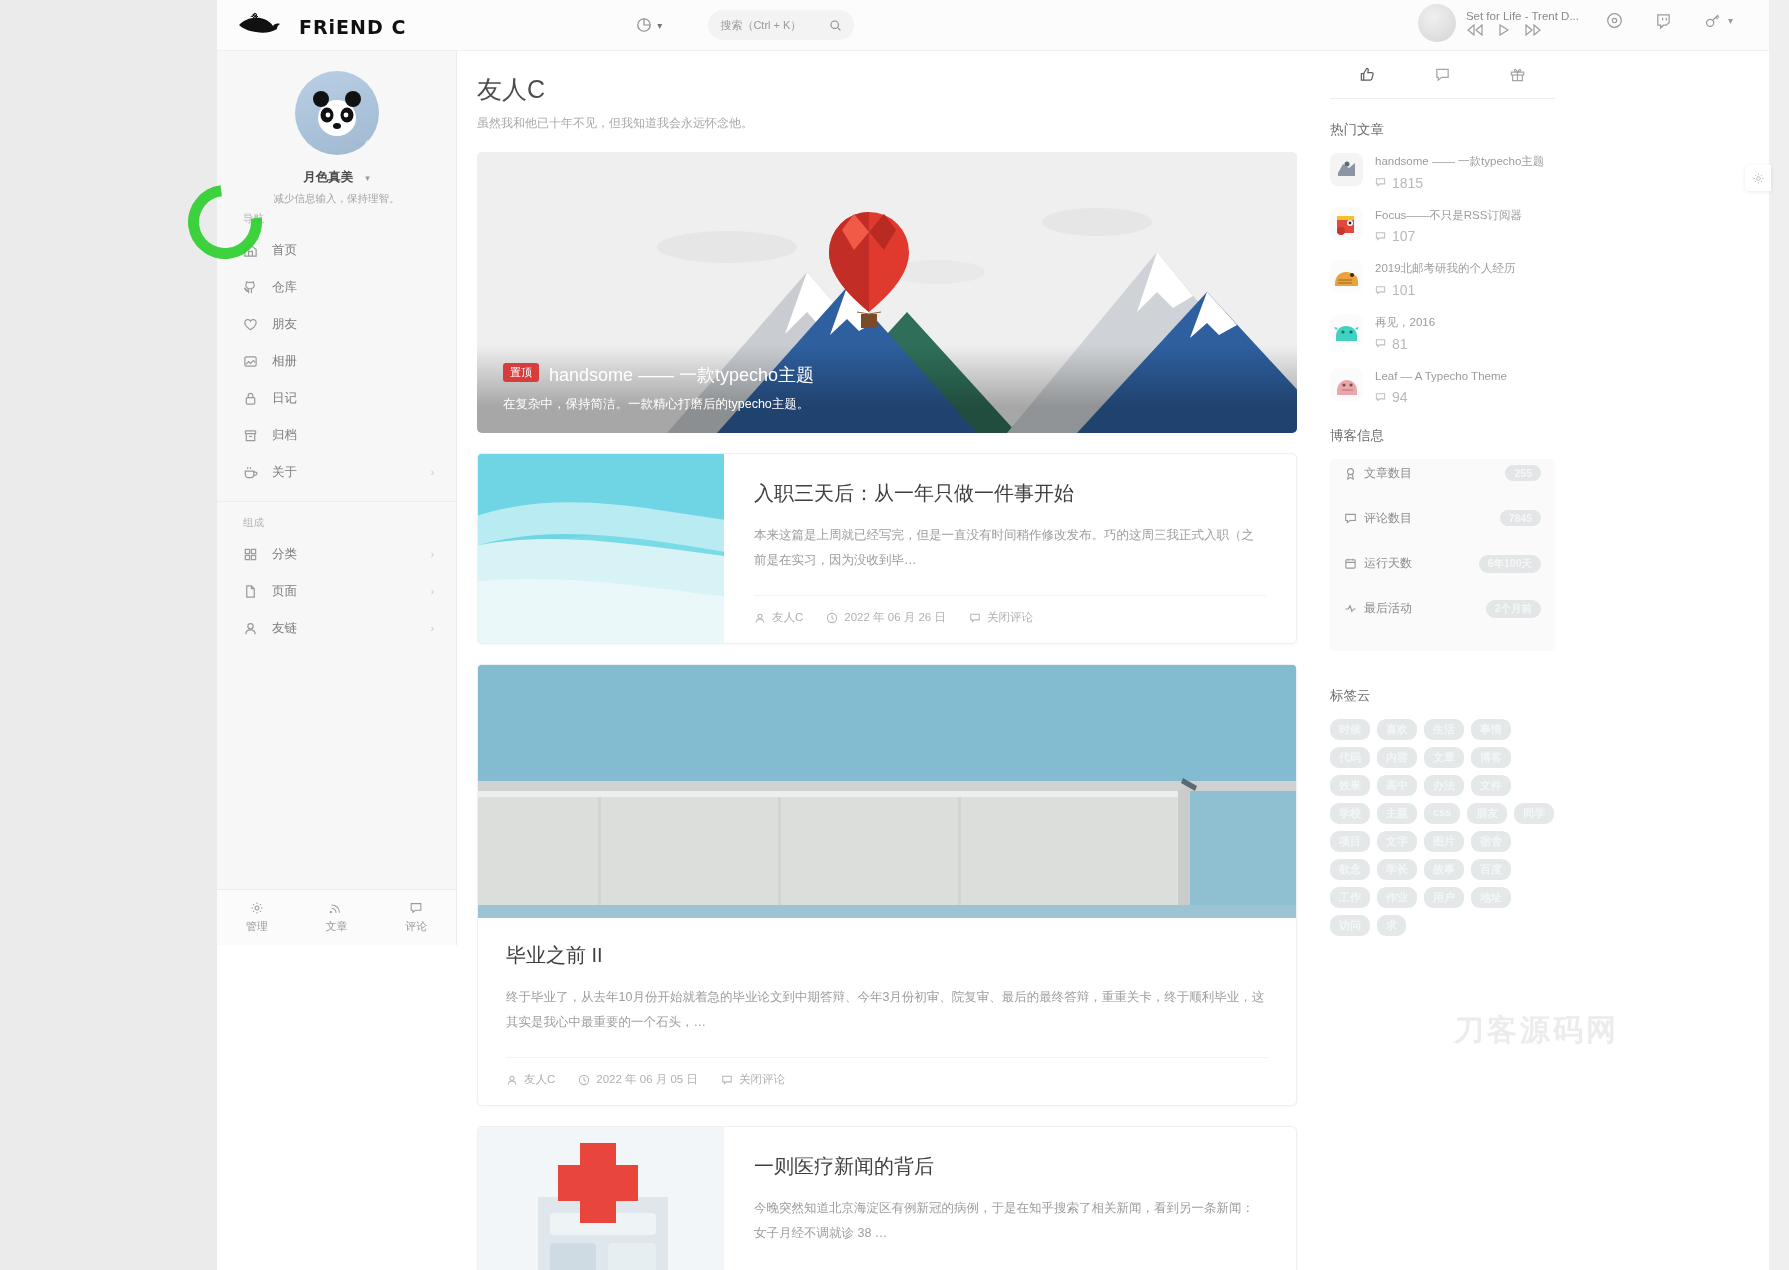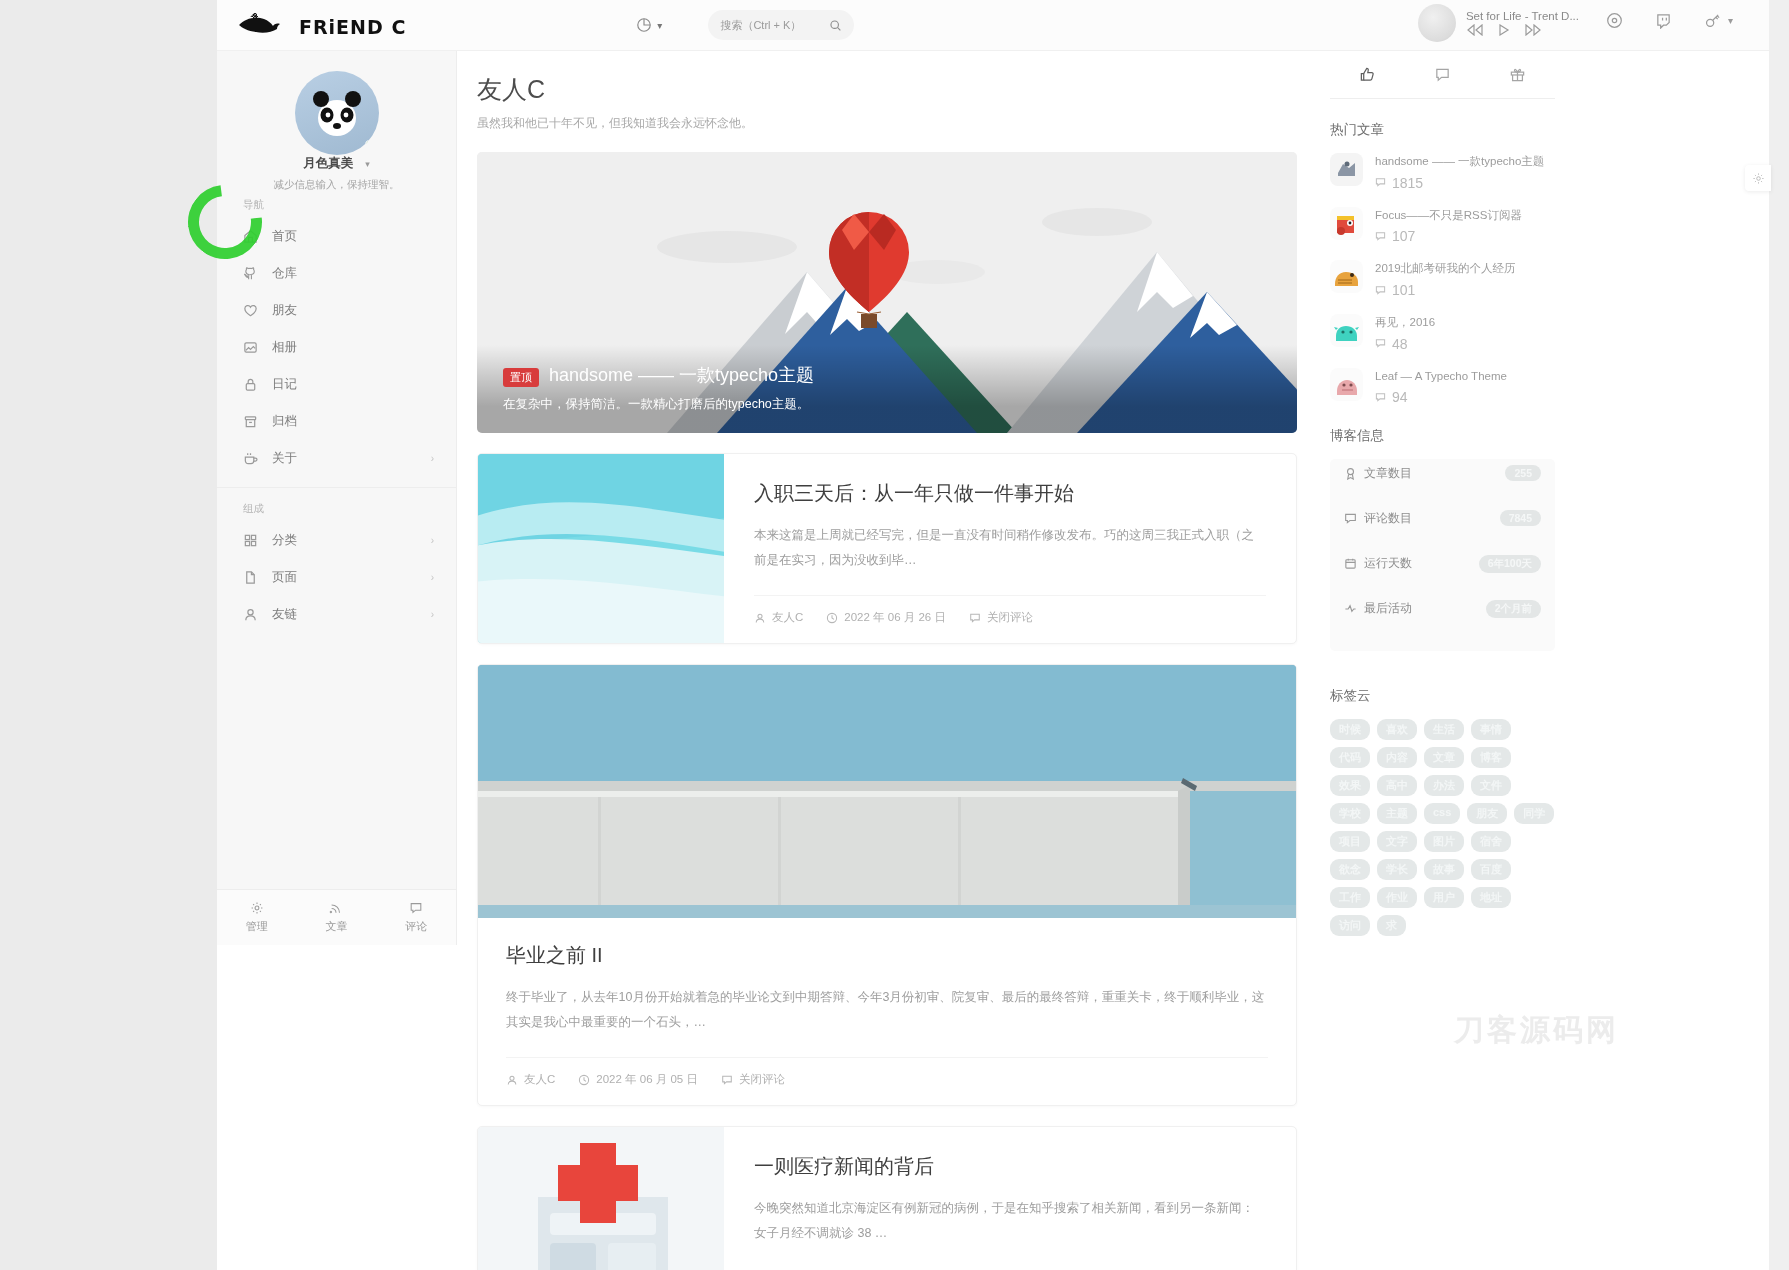--- a/index.html
+++ b/index.html
@@ -48,21 +48,21 @@
   }
   .avatar-wrap { display:flex; flex-direction:column; align-items:center; padding-top:20px; }
   .avatar {
     width:84px; height:84px; border-radius:50%; position:relative;
     background:linear-gradient(160deg,#b9cfe4,#9fb9d1);
     display:flex; align-items:center; justify-content:center; overflow:hidden;
   }
   .panda { width:54px; height:50px; }
   .dot-online { position:absolute; right:5px; bottom:6px; width:9px; height:9px;
      border-radius:50%; background:#52c41a; border:2px solid #f7f7f7; }
-  .uname { font-size:12.5px; font-weight:700; color:#4a4a4a; display:flex; gap:12px; align-items:center;}
+  .uname { margin-top:14px; font-size:12.5px; font-weight:700; color:#4a4a4a; display:flex; gap:12px; align-items:center;}
   .ubio { margin-top:6px; font-size:10.5px; color:#a6a6a6; text-align:center; }
 
   .nav-section { }
   .nav-label { font-size:10.5px; color:#b4b4b4; padding:6px 26px; }
   .nav-item {
     display:flex; align-items:center; height:37px; padding:0 26px; gap:14px;
     color:#7d7d7d; font-size:12.5px; cursor:pointer; position:relative;
   }
   .nav-item .chev { position:absolute; right:22px; color:#c5c5c5; font-size:10px; }
   .nav-divider { height:1px; background:#ededed; margin:10px 0 0; }
@@ -79,21 +79,21 @@
   .page-head { padding:22px 20px 0 20px; }
   .page-title { font-size:25px; color:#4d4d4d; font-weight:400; }
   .page-sub { margin-top:9px; font-size:12px; color:#a8a8a8; }
 
   .hero {
     margin:20px 20px 0; height:281px; border-radius:5px; overflow:hidden; position:relative;
     background:linear-gradient(180deg,#f2f2f2 0%,#ececec 45%,#e6e6e6 100%);
   }
   .hero-overlay { position:absolute; left:0; bottom:0; width:100%; padding:18px 26px 20px;
      background:linear-gradient(180deg,rgba(0,0,0,0) 0%,rgba(0,0,0,0.30) 70%); }
-  .hero-row { display:flex; align-items:flex-end; gap:10px; }
+  .hero-row { display:flex; align-items:flex-start; gap:10px; }
   .pin-badge { background:#d83c3c; color:#fff; font-size:11px; padding:2px 7px; border-radius:3px; }
   .hero-title { color:#fff; font-size:18px; }
   .hero-desc { margin-top:9px; color:#fff; font-size:12.5px; }
 
   .card { margin:20px 20px 0; background:#fff; border:1px solid #f0f0f0; border-radius:5px;
      box-shadow:0 1px 3px rgba(0,0,0,.03); overflow:hidden; }
   .card.h { display:flex; }
   .card-thumb { width:246px; min-height:178px; flex:none; }
   .card-body { padding:26px 30px 18px; flex:1; }
   .card-title { font-size:20px; color:#3f3f3f; font-weight:400; }
@@ -649,21 +649,21 @@
               <circle cx="13" cy="18" r="1.6" fill="#1d6f65"></circle>
               <circle cx="21" cy="18" r="1.6" fill="#1d6f65"></circle>
             </svg>
         </span>
         <span>
           <div class="hot-t">再见，2016</div>
           <div class="hot-c">
             <svg viewBox="0 0 12 12" width="11" height="11" fill="none" stroke="#c0c0c0" stroke-width="1.1">
                 <path d="M1.5 2h9v5.5H5.5L3 9.5V7.5H1.5z"></path>
               </svg>
-            <span>48</span>
+            <span>81</span>
           </div>
         </span>
       </div>
 
       <div class="hot-item">
         <span class="hot-thumb">
           <svg viewBox="0 0 33 33" width="33" height="33">
               <rect width="33" height="33" rx="8" fill="#fbfbfb"></rect>
               <path d="M7 23c0-6 4-11 10-11s10 5 10 11v4H7z" fill="#e8a8ab"></path>
               <circle cx="14" cy="17" r="1.6" fill="#7d4c4f"></circle>

